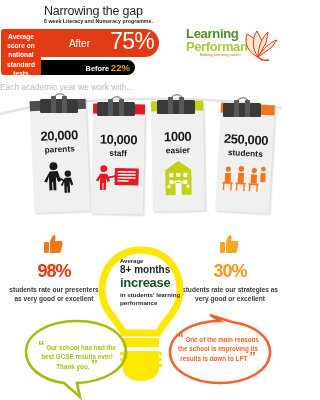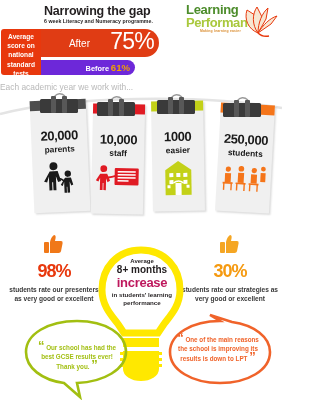--- a/index.html
+++ b/index.html
@@ -7,31 +7,31 @@
     width:282px; height:400px;
     background:#ffffff;
     font-family:"Liberation Sans", sans-serif;
     position:relative; overflow:hidden;
   }
   #stage { position:absolute; inset:0; }
 
   
   .title {
     position:absolute; left:44px; top:4px;
-    font-size:12.5px; font-weight:bold; color:#231f20;
+    font-size:12.5px; font-weight:normal; color:#231f20;
     letter-spacing:-0.2px;
   }
   .subtitle {
     position:absolute; left:44px; top:18px;
     font-size:5.2px; font-weight:bold; color:#231f20;
     letter-spacing:0.05px;
   }
 
   
-  .logo { position:absolute; left:186px; top:0; width:94px; height:40px; }
+  .logo { position:absolute; left:186px; top:24px; width:94px; height:40px; }
   .logo-learning {
     position:absolute; left:0; top:2px;
     font-size:13px; font-weight:bold; color:#4c8c2b; letter-spacing:-0.3px;
   }
   .logo-performance {
     position:absolute; left:0; top:15px;
     font-size:13px; font-weight:bold; color:#a9c83c; letter-spacing:-0.4px;
   }
   .logo-tagline {
     position:absolute; left:14px; top:29px;
@@ -54,21 +54,21 @@
   .after-word {
     position:absolute; right:69px; top:9px;
     font-size:10px; font-weight:normal; color:#ffffff;
   }
   .after-pct {
     position:absolute; right:5px; top:-1px;
     font-size:23px; font-weight:normal; color:#ffffff; letter-spacing:-0.8px;text-align:center;
   }
   .bar-before {
     position:absolute; left:41px; top:60px; width:94px; height:15px;
-    background:#6d28d9; border-radius:0 8px 8px 0;
+    background:#000000; border-radius:0 8px 8px 0;
   }
   .before-word {
     position:absolute; right:26px; top:3.5px;
     font-size:7.4px; font-weight:bold; color:#ffffff;
   }
   .before-pct {
     position:absolute; right:5px; top:2px;
     font-size:9.6px; font-weight:bold; color:#f0a000;
   }
 
@@ -106,24 +106,24 @@
   .stat-l { left:6px; top:233px; }
   .stat-r { left:182px; top:233px; }
   .stat-thumb { height:22px; }
   .stat-pct { font-size:18px; font-weight:bold; letter-spacing:-1px; line-height:24px; }
   .stat-pct.red { color:#e8380d; }
   .stat-pct.orange { color:#f59a11; }
   .stat-txt { font-size:6.6px; font-weight:bold; color:#3a3a3a; line-height:9.3px; margin-top:2px; }
 
   
   .bulb { position:absolute; left:93px; top:246px; }
-  .bulb-txt { position:absolute; left:104px; top:258px; width:76px; text-align:center; }
+  .bulb-txt { position:absolute; left:120px; top:258px; width:76px; }
   .bt1 { font-size:6px; font-weight:bold; color:#231f20; }
   .bt2 { font-size:10px; font-weight:bold; color:#231f20; line-height:12px; }
-  .bt3 { font-size:13px; font-weight:bold; color:#be185d; line-height:14px; letter-spacing:-0.3px; }
+  .bt3 { font-size:13px; font-weight:bold; color:#14532d; line-height:14px; letter-spacing:-0.3px; }
   .bt4 { font-size:6.2px; font-weight:bold; color:#231f20; line-height:8px; margin-top:1px; }
 
   
   .quote { position:absolute; }
   .q-txt { position:absolute; font-size:6.3px; font-weight:bold; line-height:9.4px; text-align:center; }
   .q-left .q-txt { left:14px; top:25px; width:82px; color:#a2bf11; }
   .q-right .q-txt { left:14px; top:22px; width:84px; color:#f0632a; }
   .qm { font-size:13px; font-weight:bold; line-height:0; }
 </style>
 </head>
@@ -149,21 +149,21 @@
     </svg>
   </div>
 
   <div class="avg-label">Average score on national standard tests</div>
   <div class="bar-after">
     <span class="after-word">After</span>
     <span class="after-pct">75%</span>
   </div>
   <div class="bar-before">
     <span class="before-word">Before</span>
-    <span class="before-pct">61%</span>
+    <span class="before-pct">22%</span>
   </div>
 
   <div class="each-year">Each academic year we work with...</div>
 
   <svg class="string" width="282" height="30" viewBox="0 0 282 30">
     <path d="M0 22 C70 4 200 2 282 16" stroke="#e4e4e4" stroke-width="2.4" fill="none"></path>
   </svg>
 
   <div class="card c1">
     <div class="card-top" style="background:#4d4d4d"></div>

